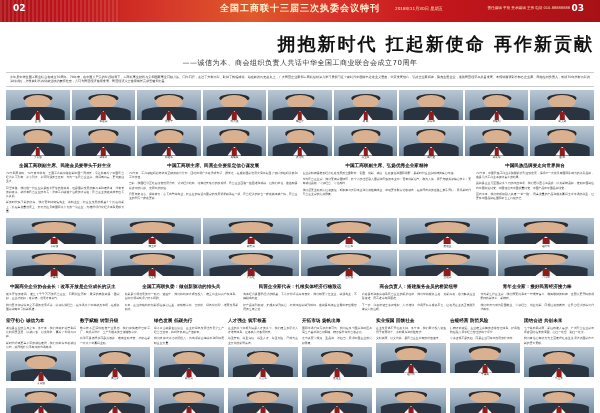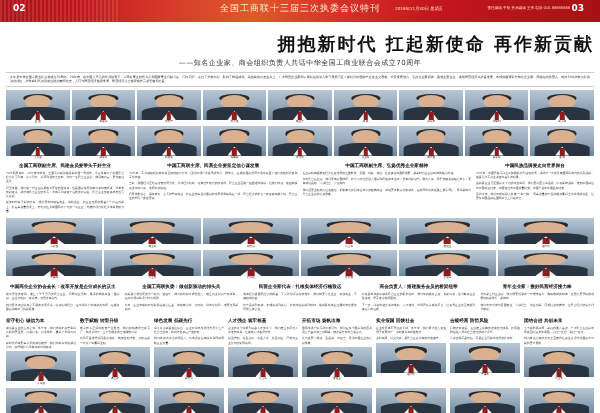--- a/index.html
+++ b/index.html
@@ -17,21 +17,21 @@
     background:linear-gradient(90deg,#b3141a 0%,#c4161c 12%,#d63a2a 28%,#e05a2a 42%,#d8312a 56%,#c4161c 72%,#a71115 100%);
     overflow:hidden;
   }
   .masthead .pageno{
     position:absolute;top:3px;color:#fff;font-size:9px;font-weight:bold;
   }
   .masthead .pageno.left{left:5px;padding-left:8px;}
   .masthead .pageno.right{right:16px;}
   .masthead .mh-center{
     position:absolute;left:50%;top:2px;transform:translateX(-50%);
-    color:#fff2d0;font-size:9px;letter-spacing:1px;white-space:nowrap;font-weight:normal;
+    color:#fff2d0;font-size:9px;letter-spacing:1px;white-space:nowrap;font-weight:bold;
   }
   .masthead .mh-date{
     position:absolute;left:calc(50% + 95px);top:6px;
     color:#ffe9c0;font-size:4.2px;white-space:nowrap;
   }
   .masthead .mh-meta{
     position:absolute;right:30px;top:6px;color:#ffe0c0;font-size:3.6px;white-space:nowrap;
   }
   .masthead .strip{
     position:absolute;left:0;top:0;height:22px;width:120px;
@@ -117,21 +117,21 @@
     <div class="pageno left">02</div>
     <div class="pageno right">03</div>
     <div class="mh-center">全国工商联十三届三次执委会议特刊</div>
     <div class="mh-date">2018年11月30日 星期五</div>
     <div class="mh-meta">责任编辑 李明  美术编辑 王伟  电话 010-88888888</div>
   </div>
 
   <div class="content">
 
     <h1 class="headline">拥抱新时代  扛起新使命  再作新贡献</h1>
-    <div class="subhead">——知名企业家、商会组织负责人共话中华全国工商业联合会成立70周年</div>
+    <div class="subhead">——诚信为本、商会组织负责人共话中华全国工商业联合会成立70周年</div>
     <div class="lead">今年是中华全国工商业联合会成立70周年。70年来，在中国共产党的坚强领导下，工商联事业始终与党和国家事业同频共振、同向同行，走过了光辉历程、取得了辉煌成就。站在新的历史起点上，广大民营企业家和工商联组织深入学习贯彻习近平新时代中国特色社会主义思想，坚定发展信心，弘扬企业家精神，聚焦主责主业，推动民营经济高质量发展。本报特邀请部分知名企业家、商会组织负责人，畅谈70年光辉历程的深刻感悟，抒发新时代再创新业绩的豪情壮志，共同为民营经济健康发展、民营经济人士健康成长贡献智慧和力量。</div>
 
     <div class="topgrid" id="topgrid">
         <div>
           <div class="ph ">
             <div class="bg"></div>
             <div class="hair"></div>
             <div class="head"></div>
             <div class="body"></div>
             <div class="shirt"></div>

